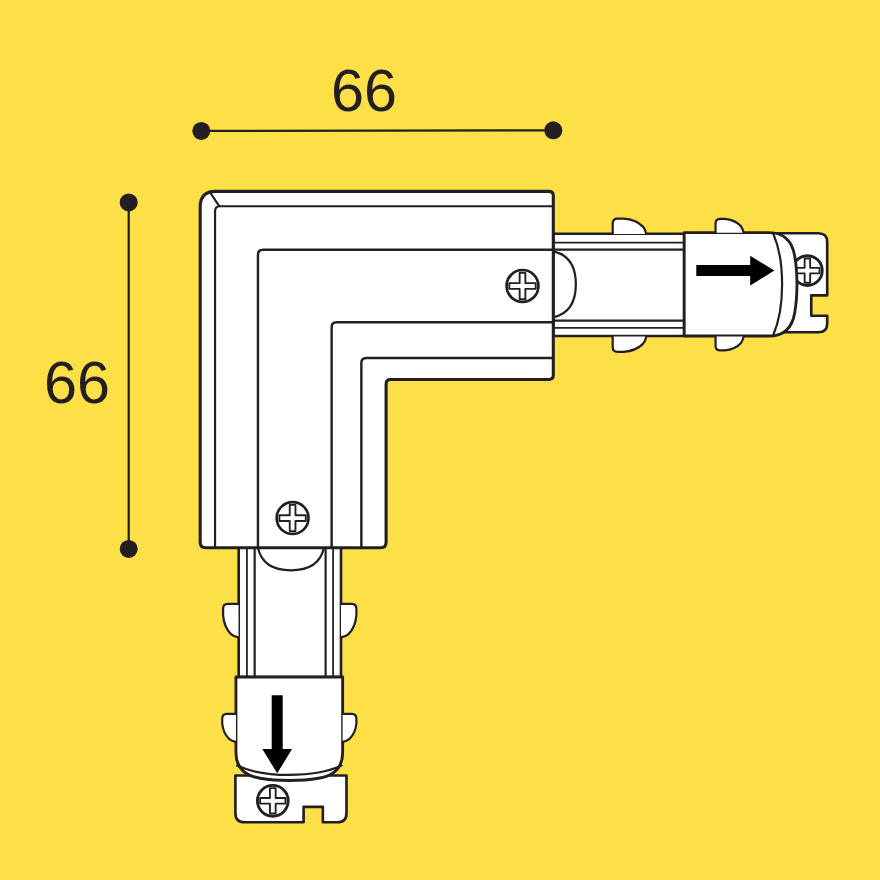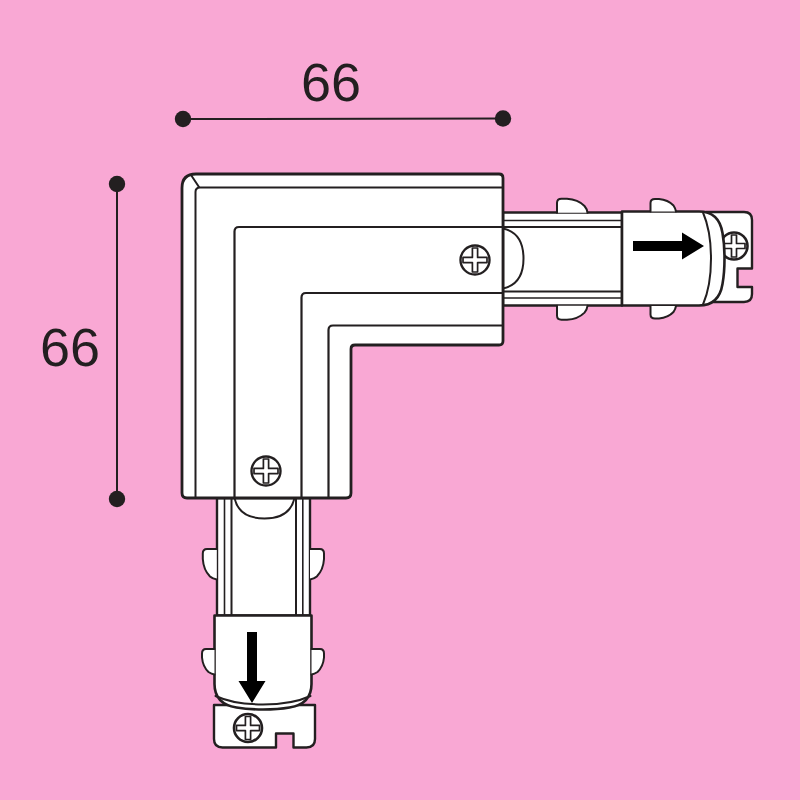--- a/index.html
+++ b/index.html
@@ -1,19 +1,19 @@
 <!DOCTYPE html>
 <html><head>
 <meta charset="utf-8">
 <style>
   html,body{margin:0;padding:0;background:#ffffff;}
   .page{
     position:relative;
     width:800px;height:800px;
-    background:#f9a8d4;
+    background:#fde047;
     font-family:"Liberation Sans", sans-serif;
     overflow:hidden;
   }
   svg{display:block;}
   .dim-label{
     font-family:"Liberation Sans", sans-serif;
     font-size:54px;
     fill:#231f20;
     text-anchor:middle;
   }

